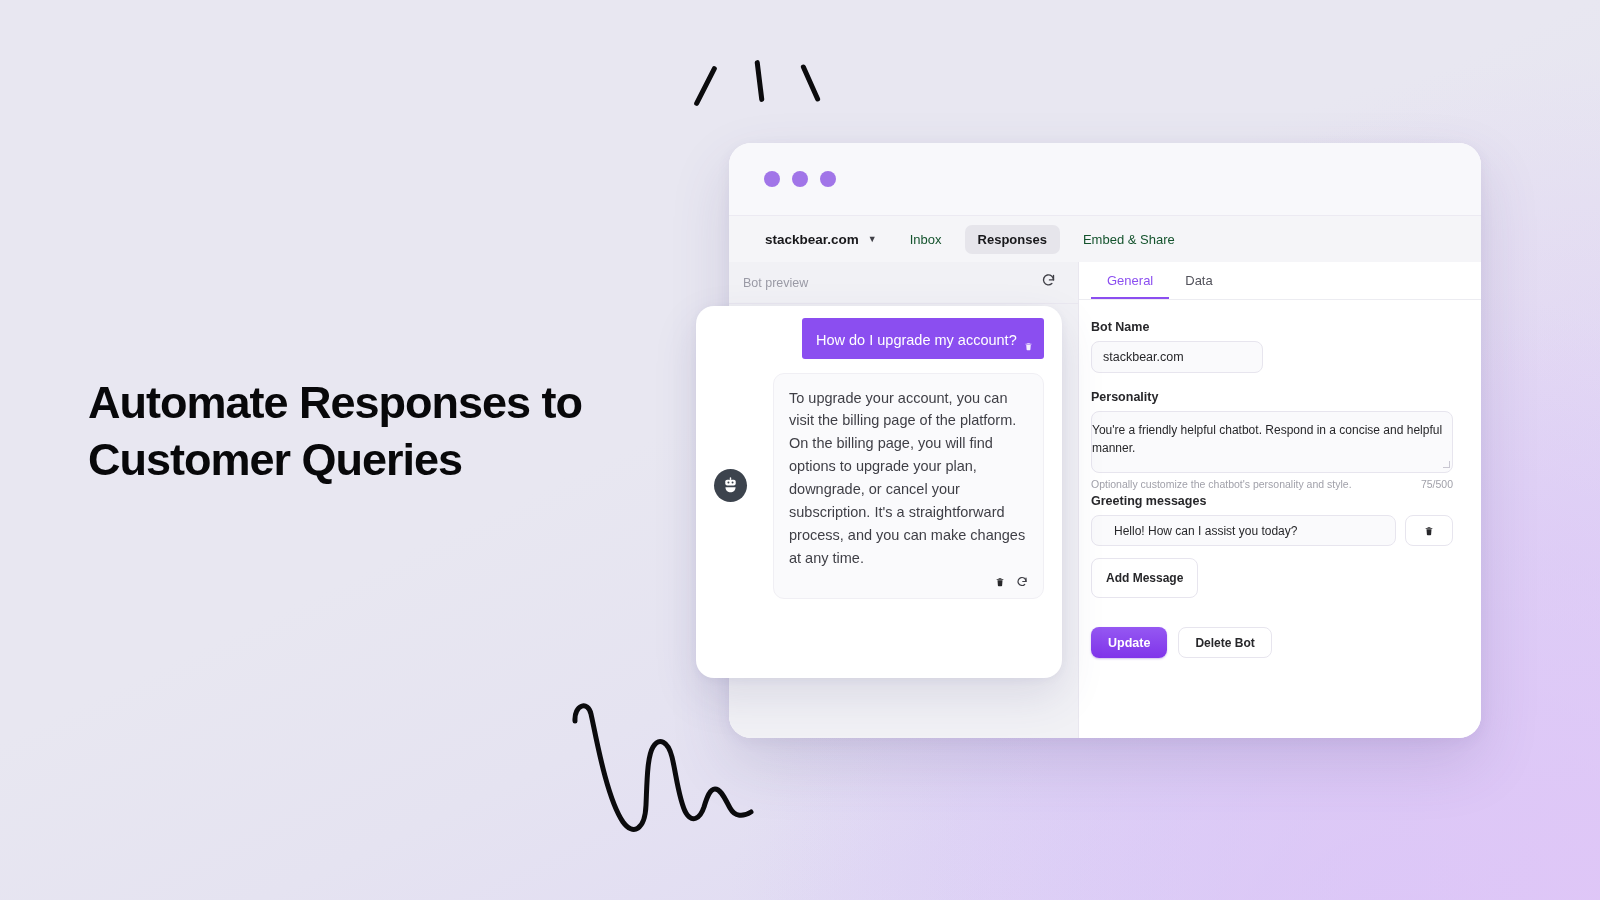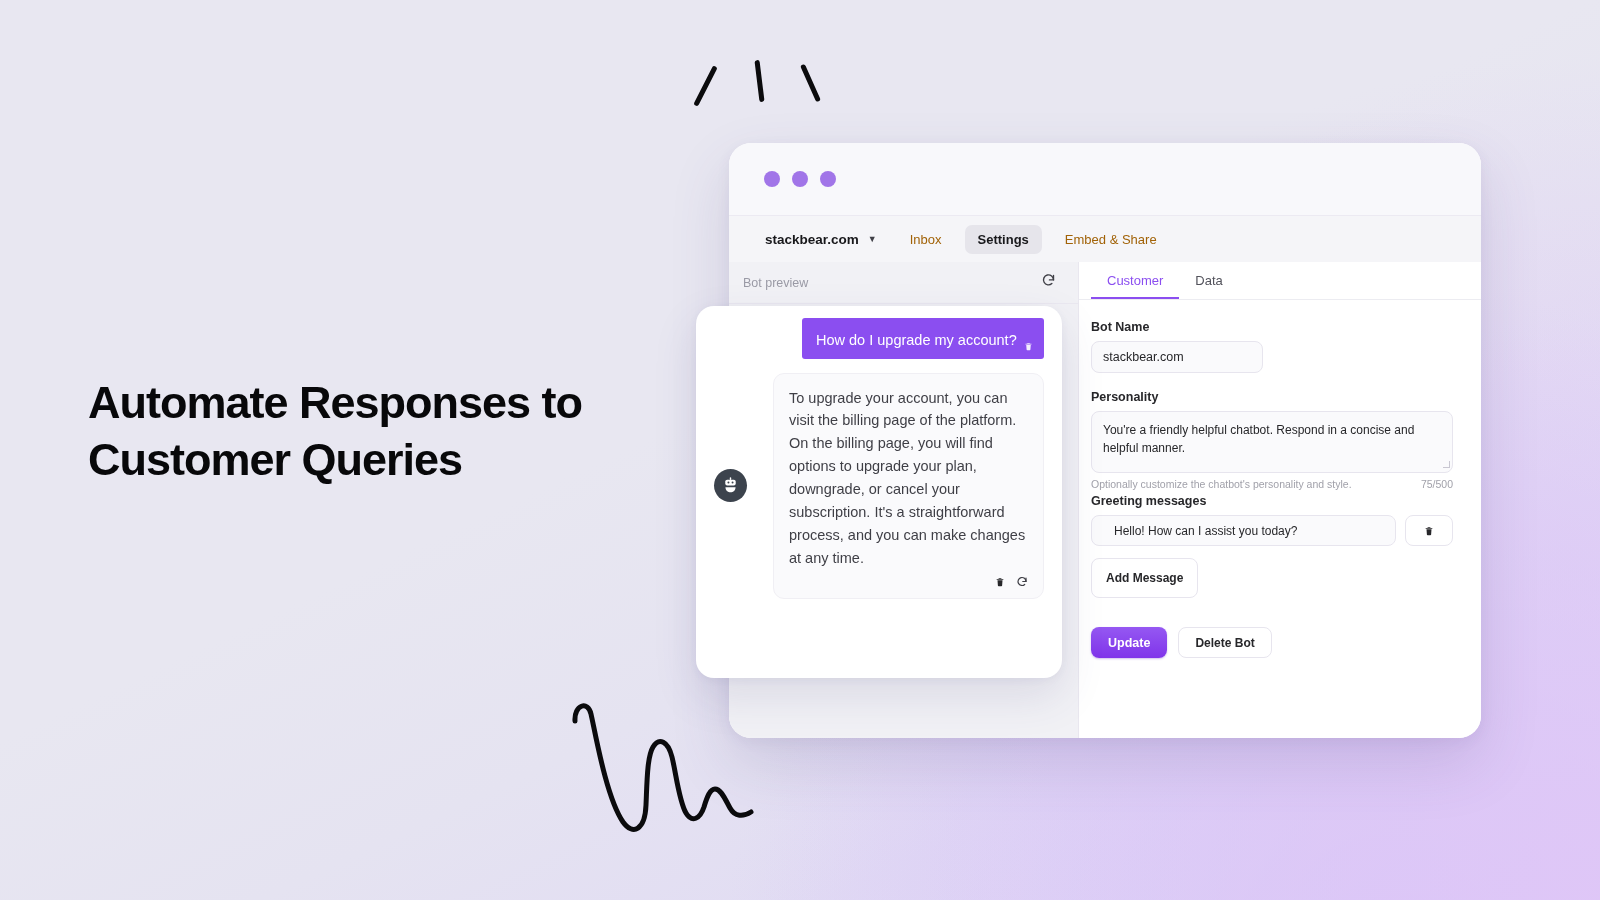--- a/index.html
+++ b/index.html
@@ -75,21 +75,21 @@
     padding: 0 18px 0 26px;
     gap: 4px;
   }
   #brand {
     display: flex; align-items: center; gap: 9px;
     font-size: 13.5px; font-weight: 700; color: #18181b;
     padding: 6px 10px; border-radius: 7px;
   }
   #brand .chev { font-size: 9px; color: #3f3f46; line-height: 1; }
   .nav-item {
-    font-size: 13px; color: #a16207; padding: 7px 13px; border-radius: 7px;
+    font-size: 13px; color: #14532d; padding: 7px 13px; border-radius: 7px;
     margin-left: 6px; white-space: nowrap;
   }
   .nav-item.active { background: #e6e5eb; font-weight: 700; color: #18181b; }
 
   #body-split { display: flex; height: calc(100% - 119px); }
 
   
   #preview-col {
     width: 350px;
     background: #f1f1f5;
@@ -131,21 +131,21 @@
     background: #fafafc;
     font-size: 12.5px; color: #27272a;
     padding: 0 11px;
     display: flex; align-items: center;
   }
   #personality-box {
     width: 362px; min-height: 62px;
     border: 1px solid #e7e5ee; border-radius: 8px;
     background: #fafafc;
     font-size: 12px; color: #27272a; line-height: 1.5;
-    padding: 9px 11px;
+    padding: 9px 0;
     position: relative;
   }
   #resize-grip {
     position: absolute; right: 3px; bottom: 3px; width: 7px; height: 7px;
     border-right: 1.4px solid #c9c7d2; border-bottom: 1.4px solid #c9c7d2;
     transform: rotate(0deg);
   }
   #hint-row {
     width: 362px; display: flex; justify-content: space-between;
     font-size: 10.5px; color: #a1a1aa; margin-top: 5px;
@@ -250,41 +250,41 @@
       <span class="tb-dot"></span>
       <span class="tb-dot"></span>
     </div>
 
     <div id="navbar">
       <div id="brand">
         <span>stackbear.com</span>
         <span class="chev">▼</span>
       </div>
       <div class="nav-item">Inbox</div>
-      <div class="nav-item active">Settings</div>
+      <div class="nav-item active">Responses</div>
       <div class="nav-item">Embed &amp; Share</div>
     </div>
 
     <div id="body-split">
 
       <div id="preview-col">
         <div id="preview-head">
           <span id="preview-title">Bot preview</span>
           <span>
             <svg class="refresh-ico" viewBox="0 0 24 24" fill="none" stroke="currentColor" stroke-width="2.2" stroke-linecap="round" stroke-linejoin="round">
               <path d="M20 11a8 8 0 1 0-2.6 5.9"></path>
                 <polyline points="20 4 20 11 13.5 11"></polyline>
             </svg>
           </span>
         </div>
       </div>
 
       <div id="settings-col">
         <div id="tabs">
-          <div class="tab active">Customer</div>
+          <div class="tab active">General</div>
           <div class="tab">Data</div>
         </div>
 
         <div id="form">
 
           <div class="field-label">Bot Name</div>
           <div class="text-input" placeholder="Bot name">stackbear.com</div>
 
           <div class="field-label" style="margin-top:17px">Personality</div>
           <div id="personality-box" placeholder="Describe the personality">You're a friendly helpful chatbot. Respond in a concise and helpful manner.</div>

